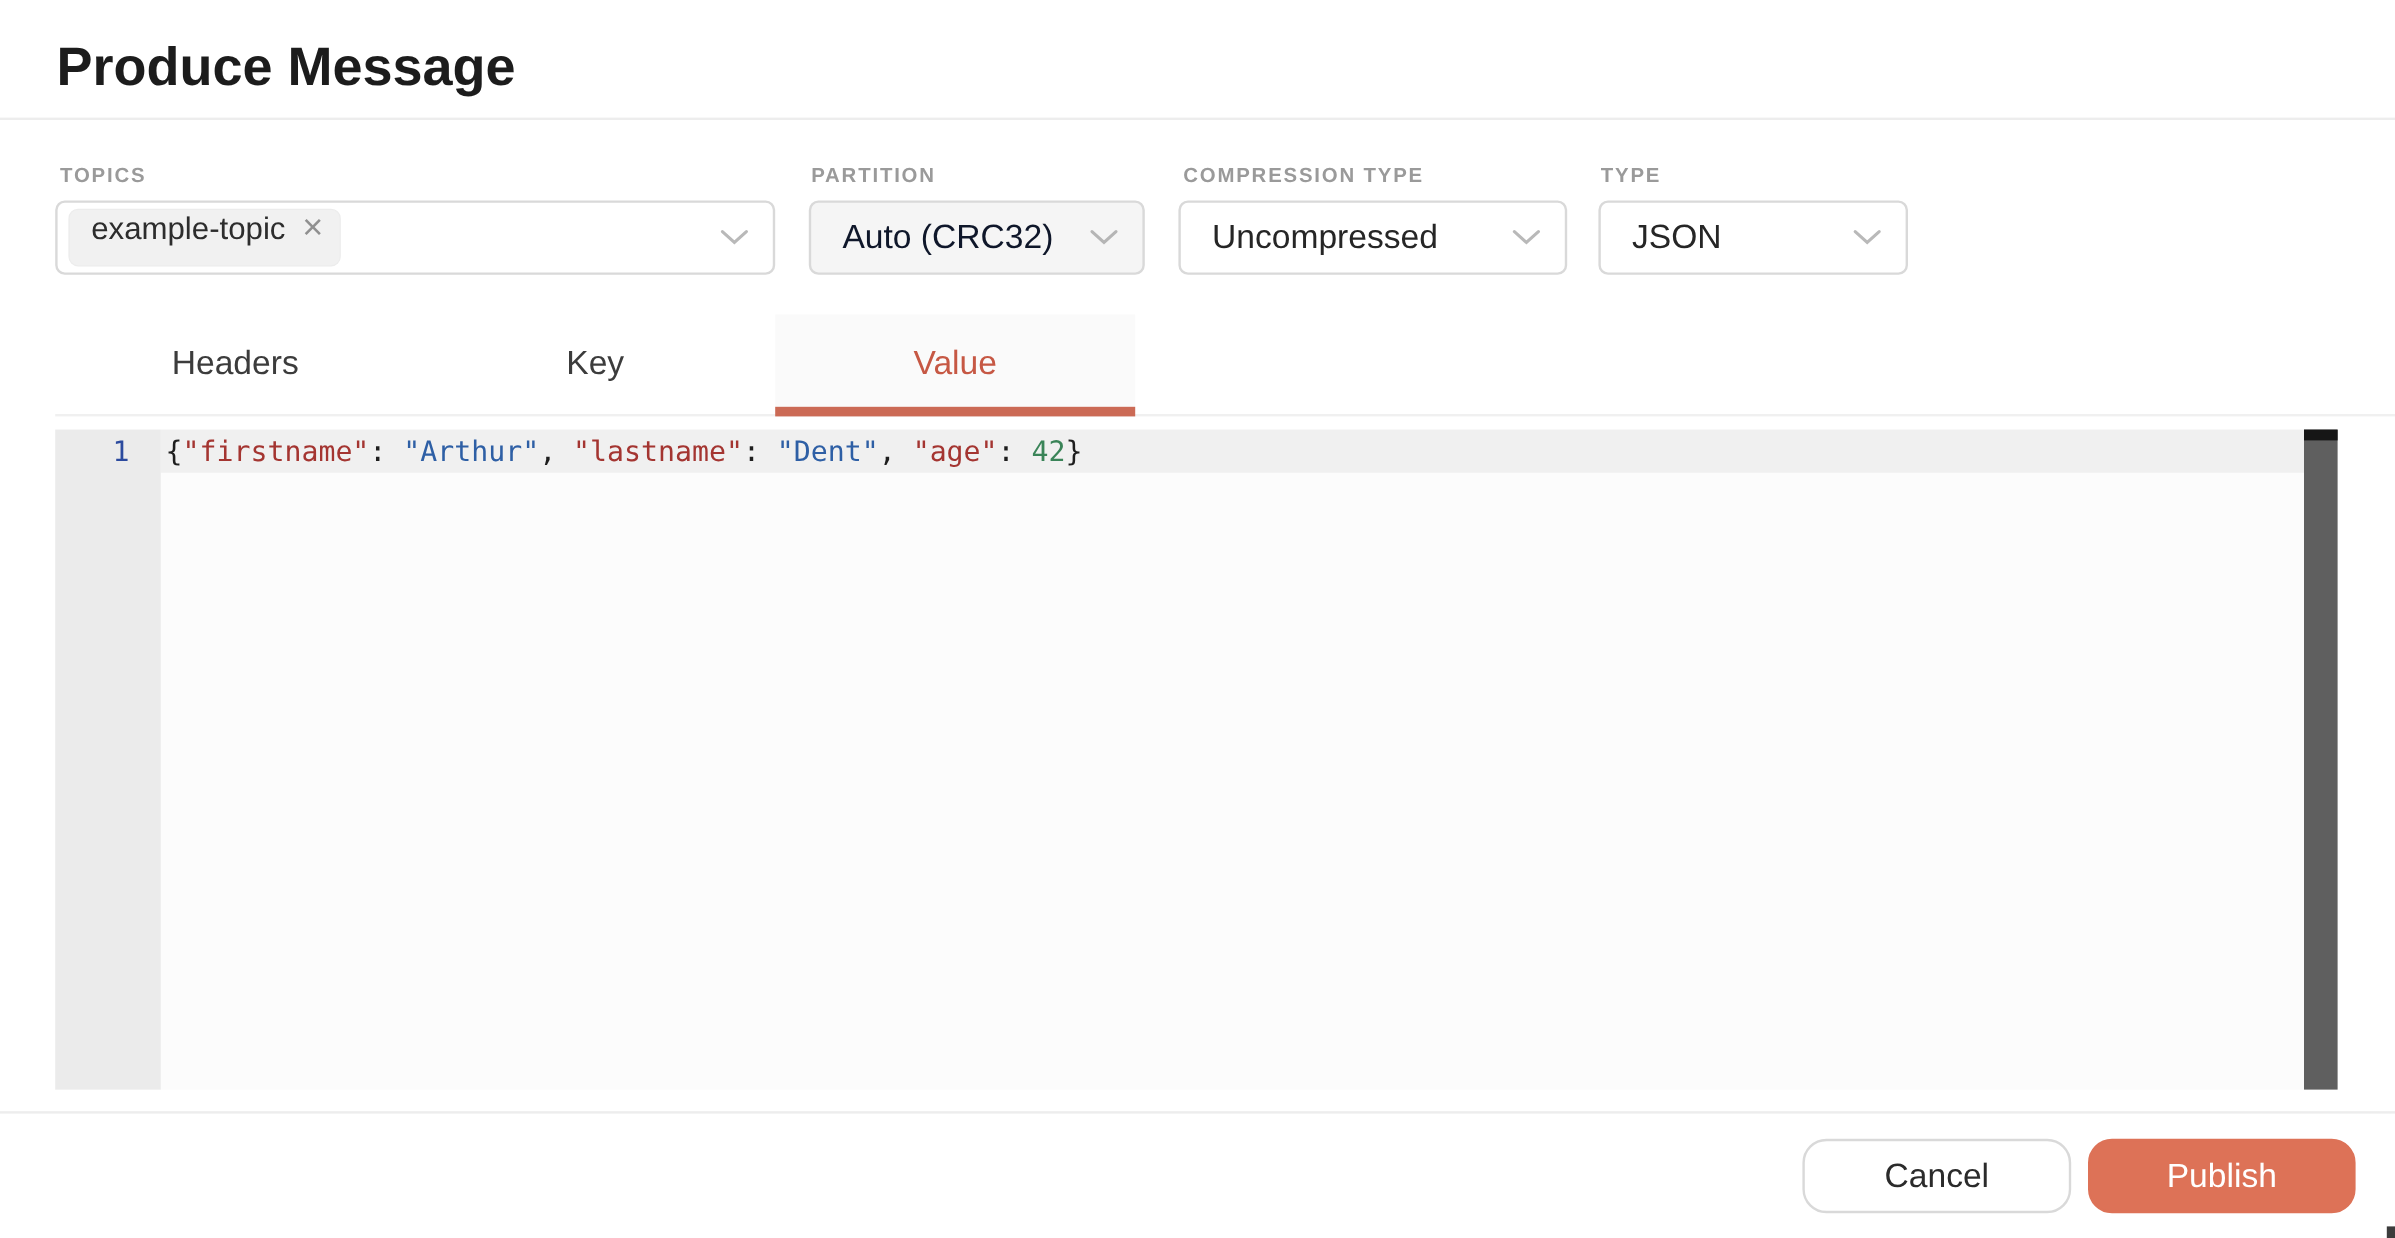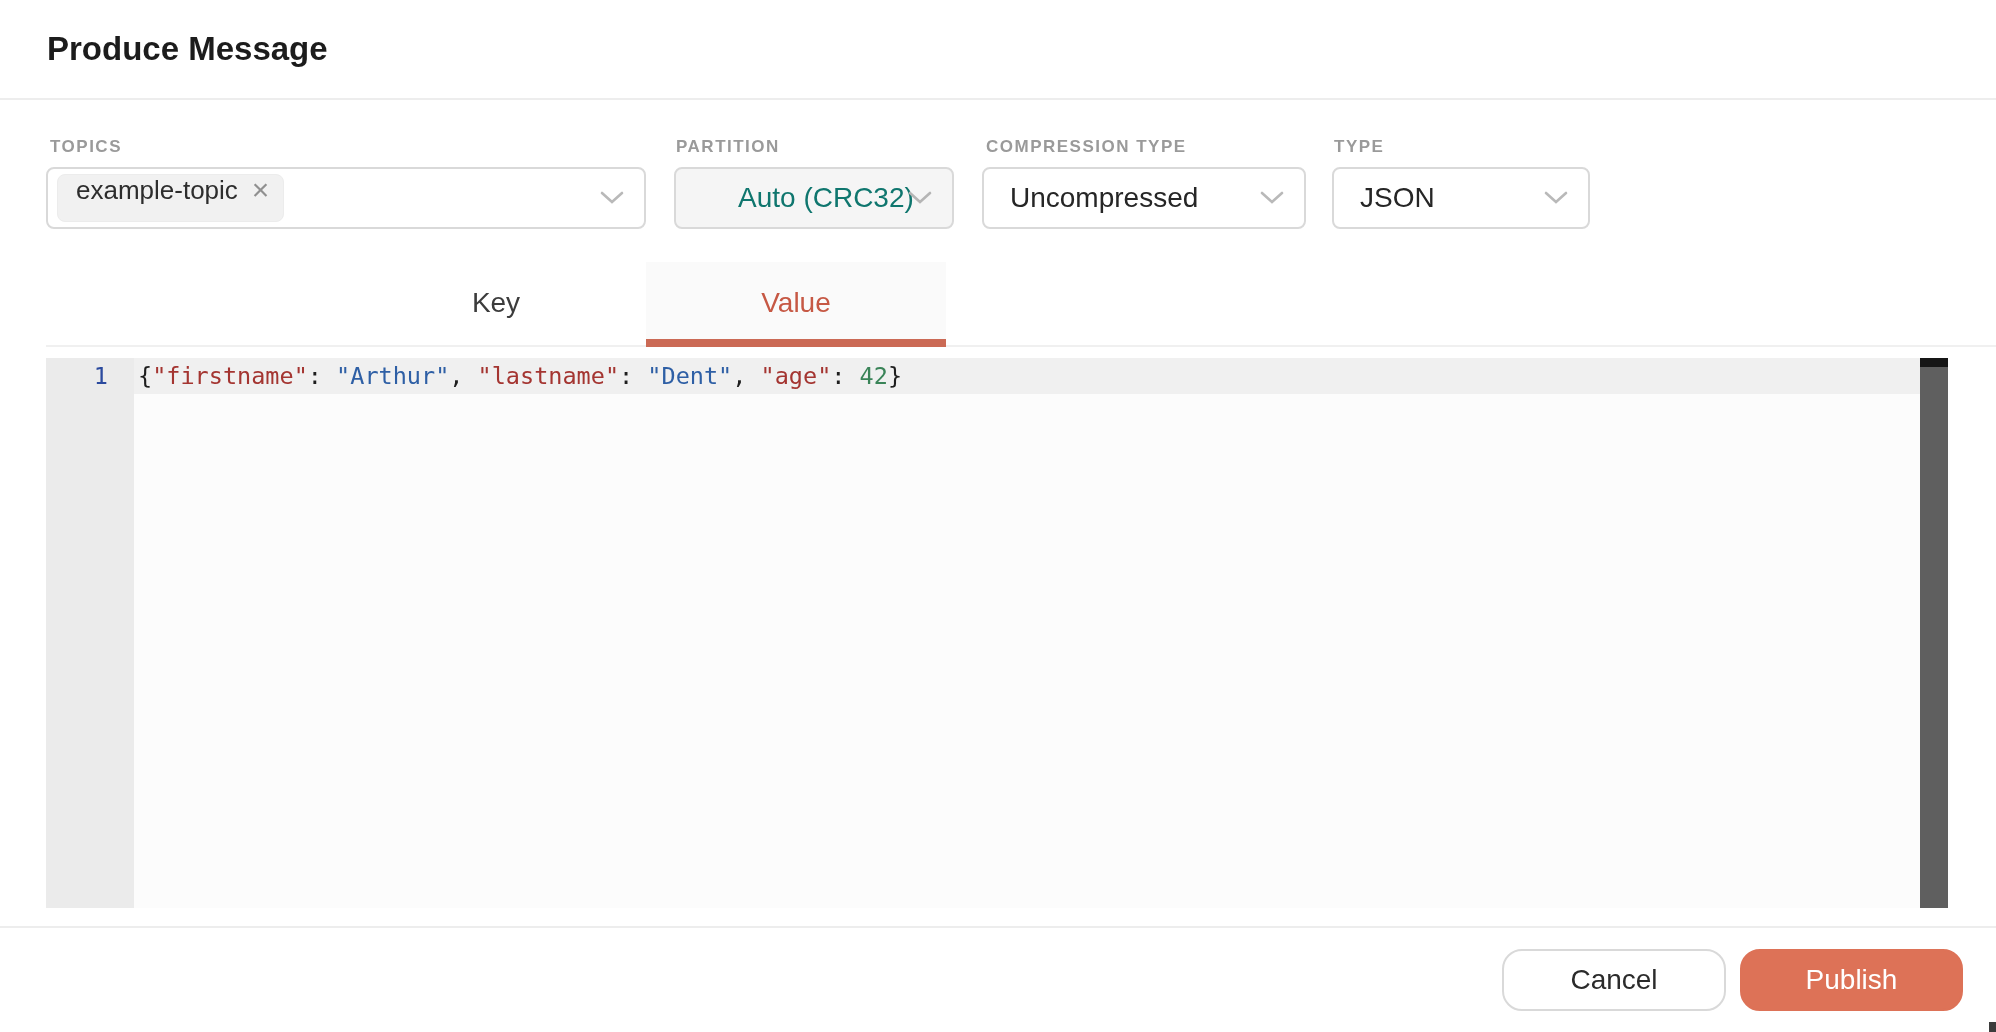--- a/index.html
+++ b/index.html
@@ -1,35 +1,35 @@
 <!DOCTYPE html>
 <html><head>
 <meta charset="utf-8">
 <style>
   html,body{margin:0;padding:0;background:#ffffff;}
   .page{position:relative;width:1996px;height:1032px;background:#ffffff;overflow:hidden;
         font-family:"Liberation Sans",sans-serif;color:#1d1d1d;}
   .abs{position:absolute;}
 
   
-  .title{left:47px;top:30px;font-size:33px;font-weight:600;color:#1c1c1c;}
+  .title{left:47px;top:30px;font-size:45px;font-weight:600;color:#1c1c1c;}
   .divider{left:0;width:1996px;height:2px;background:#ededed;}
   .header-divider{top:98px;}
   .footer-divider{top:926px;}
 
   
   .field-label{top:137px;font-size:17px;font-weight:600;color:#9a9a9a;letter-spacing:1.5px;}
 
   
   .select{top:167px;height:62px;box-sizing:border-box;border:2px solid #d9d9d9;border-radius:8px;
           background:#fff;display:flex;align-items:center;}
   .select .chev{position:absolute;right:20px;top:50%;transform:translateY(-50%);}
   .sel-text{font-size:28px;color:#262626;}
   .select.disabled{background:#f5f5f5;}
-  .select.disabled .sel-text{color:#0f766e;margin-left:36px;}
+  .select.disabled .sel-text{color:#0f172a;}
   .pad-text{padding-left:26px;}
 
   .topics{left:46px;width:600px;}
   .partition{left:674px;width:280px;}
   .compression{left:982px;width:324px;}
   .typebox{left:1332px;width:258px;}
 
   .tag{margin-left:9px;height:46px;background:#f1f1f1;border:1px solid #ececec;border-radius:8px;
        display:flex;padding:0 14px 0 18px;}
   .tag-label{font-size:26px;color:#2d2d2d;}
@@ -103,20 +103,21 @@
     </svg>
   </div>
 
   <div class="abs select typebox">
     <span class="sel-text pad-text">JSON</span>
     <svg class="chev" width="24" height="14">
       <polyline points="2,2 12,11 22,2" fill="none" stroke="#b9b9b9" stroke-width="2.6" stroke-linecap="round"></polyline>
     </svg>
   </div>
 
+  <div class="abs tab tab-headers">Headers</div>
   <div class="abs tab tab-key">Key</div>
   <div class="abs tab tab-value">Value</div>
   <div class="abs tabbar-line"></div>
   <div class="abs active-tab-bar"></div>
 
   <div class="abs editor">
     <div class="active-line"></div>
     <div class="gutter">
       <div class="ln">1</div>
     </div>

